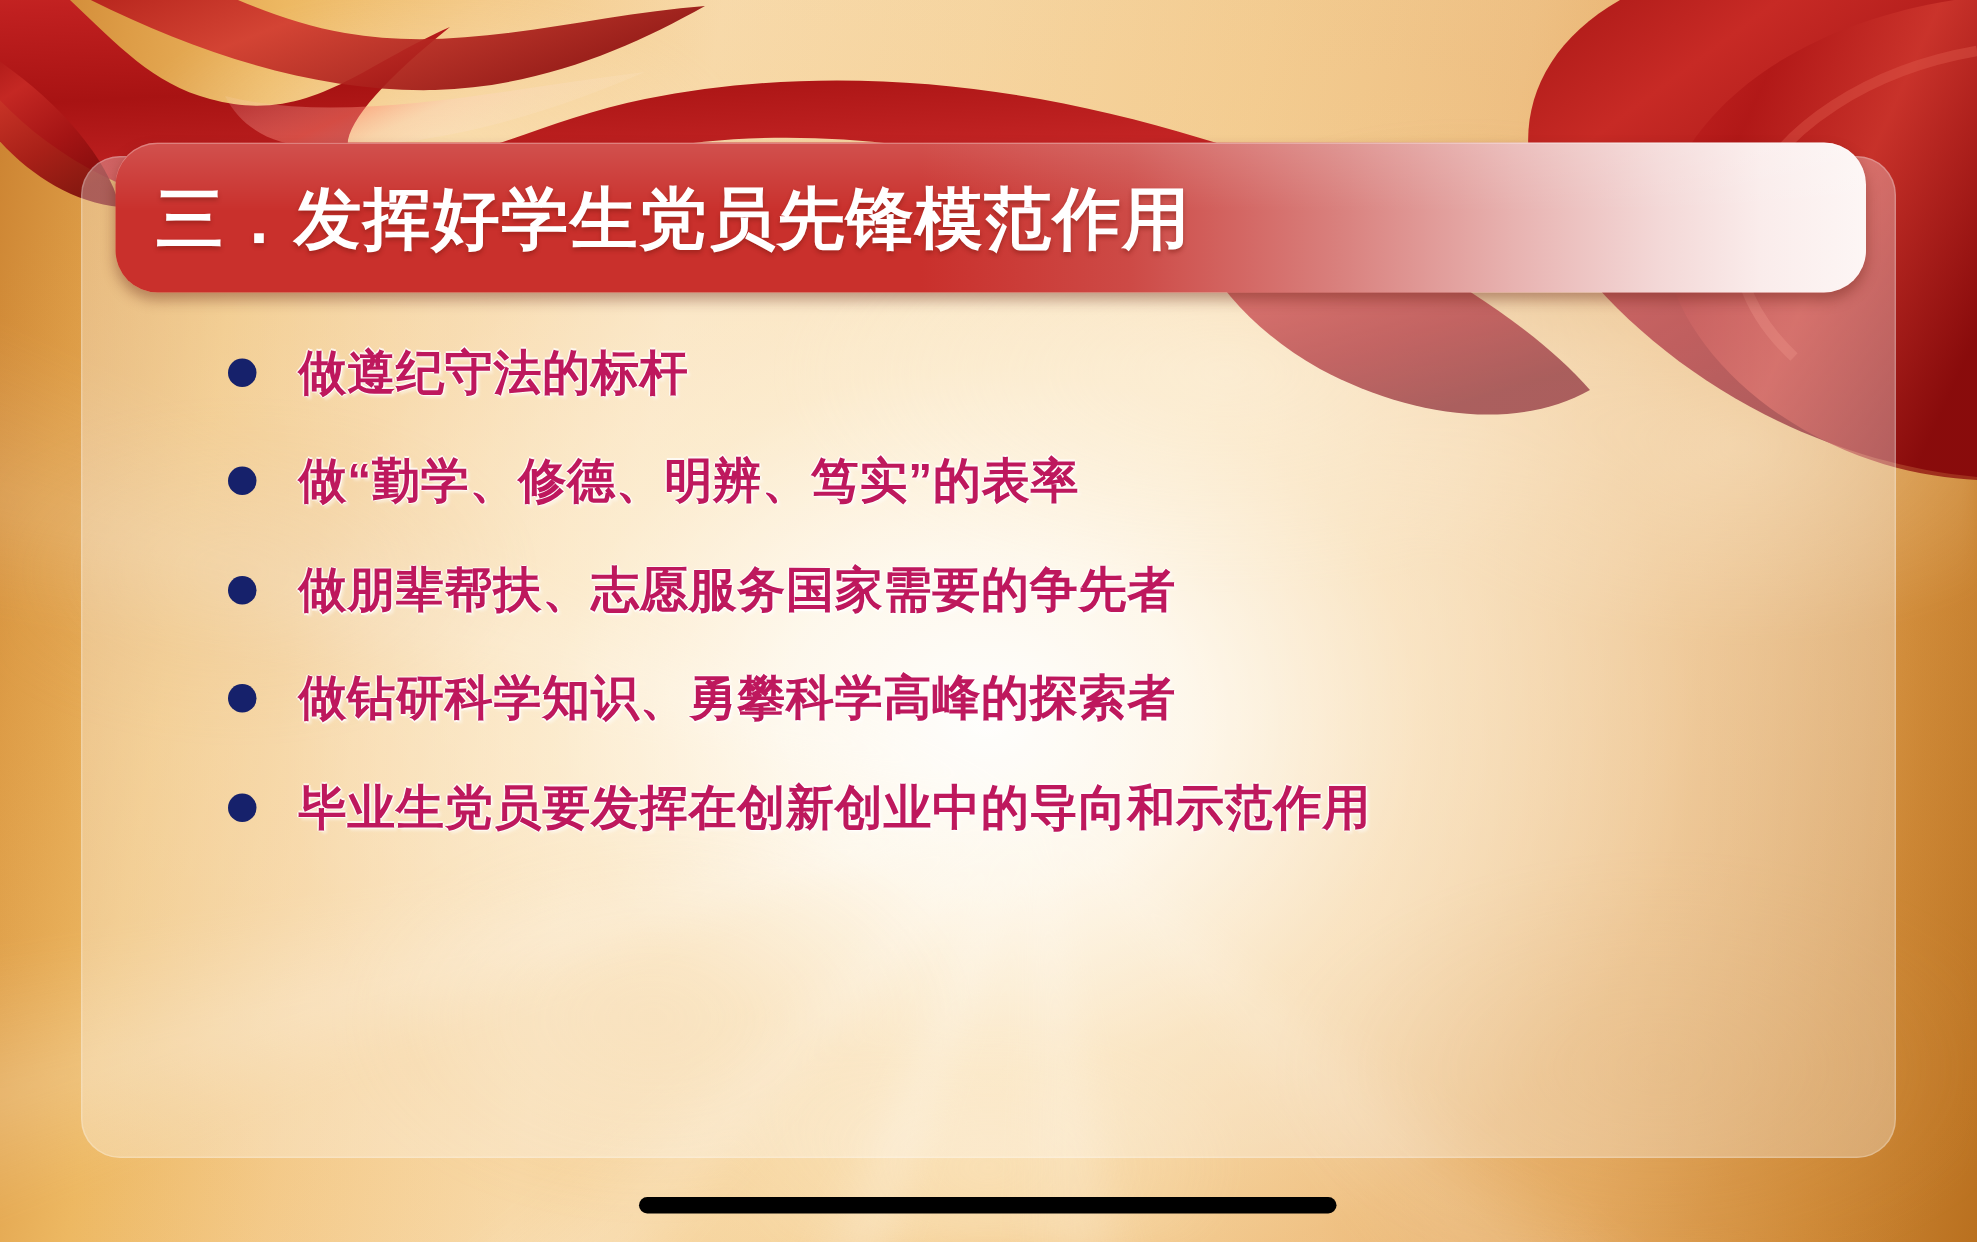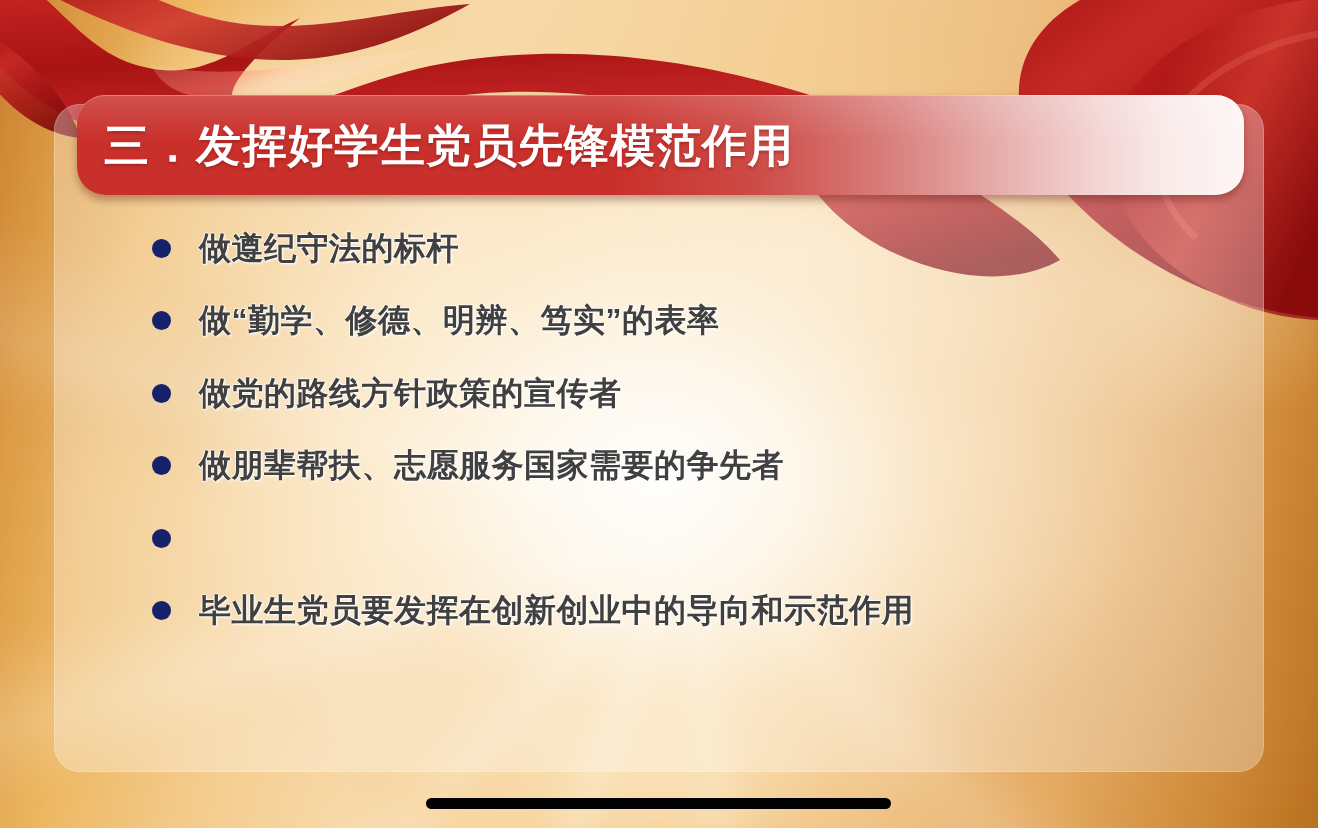--- a/index.html
+++ b/index.html
@@ -168,21 +168,21 @@
   }
   .bullet-dot {
     flex: 0 0 auto;
     width: 19px;
     height: 19px;
     border-radius: 50%;
     background: #16216b;
     margin-right: 28px;
   }
   .bullet-text {
-    color: #404040;
+    color: #be185d;
     font-size: 32px;
     font-weight: 700;
     line-height: 1.1;
     letter-spacing: 0.5px;
     white-space: nowrap;
     text-shadow:
       1px 0 0 rgba(255,255,255,0.75),
      -1px 0 0 rgba(255,255,255,0.75),
       0 1px 0 rgba(255,255,255,0.75),
       0 -1px 0 rgba(255,255,255,0.75),
@@ -272,28 +272,25 @@
     <div class="bullet-row">
       <span class="bullet-dot"></span>
       <span class="bullet-text">做遵纪守法的标杆</span>
     </div>
     <div class="bullet-row">
       <span class="bullet-dot"></span>
       <span class="bullet-text">做“勤学、修德、明辨、笃实”的表率</span>
     </div>
     <div class="bullet-row">
       <span class="bullet-dot"></span>
-      <span class="bullet-text">做党的路线方针政策的宣传者</span>
-    </div>
-    <div class="bullet-row">
-      <span class="bullet-dot"></span>
       <span class="bullet-text">做朋辈帮扶、志愿服务国家需要的争先者</span>
     </div>
     <div class="bullet-row">
       <span class="bullet-dot"></span>
+      <span class="bullet-text">做钻研科学知识、勇攀科学高峰的探索者</span>
     </div>
     <div class="bullet-row">
       <span class="bullet-dot"></span>
       <span class="bullet-text">毕业生党员要发挥在创新创业中的导向和示范作用</span>
     </div>
   </div>
 
   <div class="bottom-rule"></div>
 
 </div>

